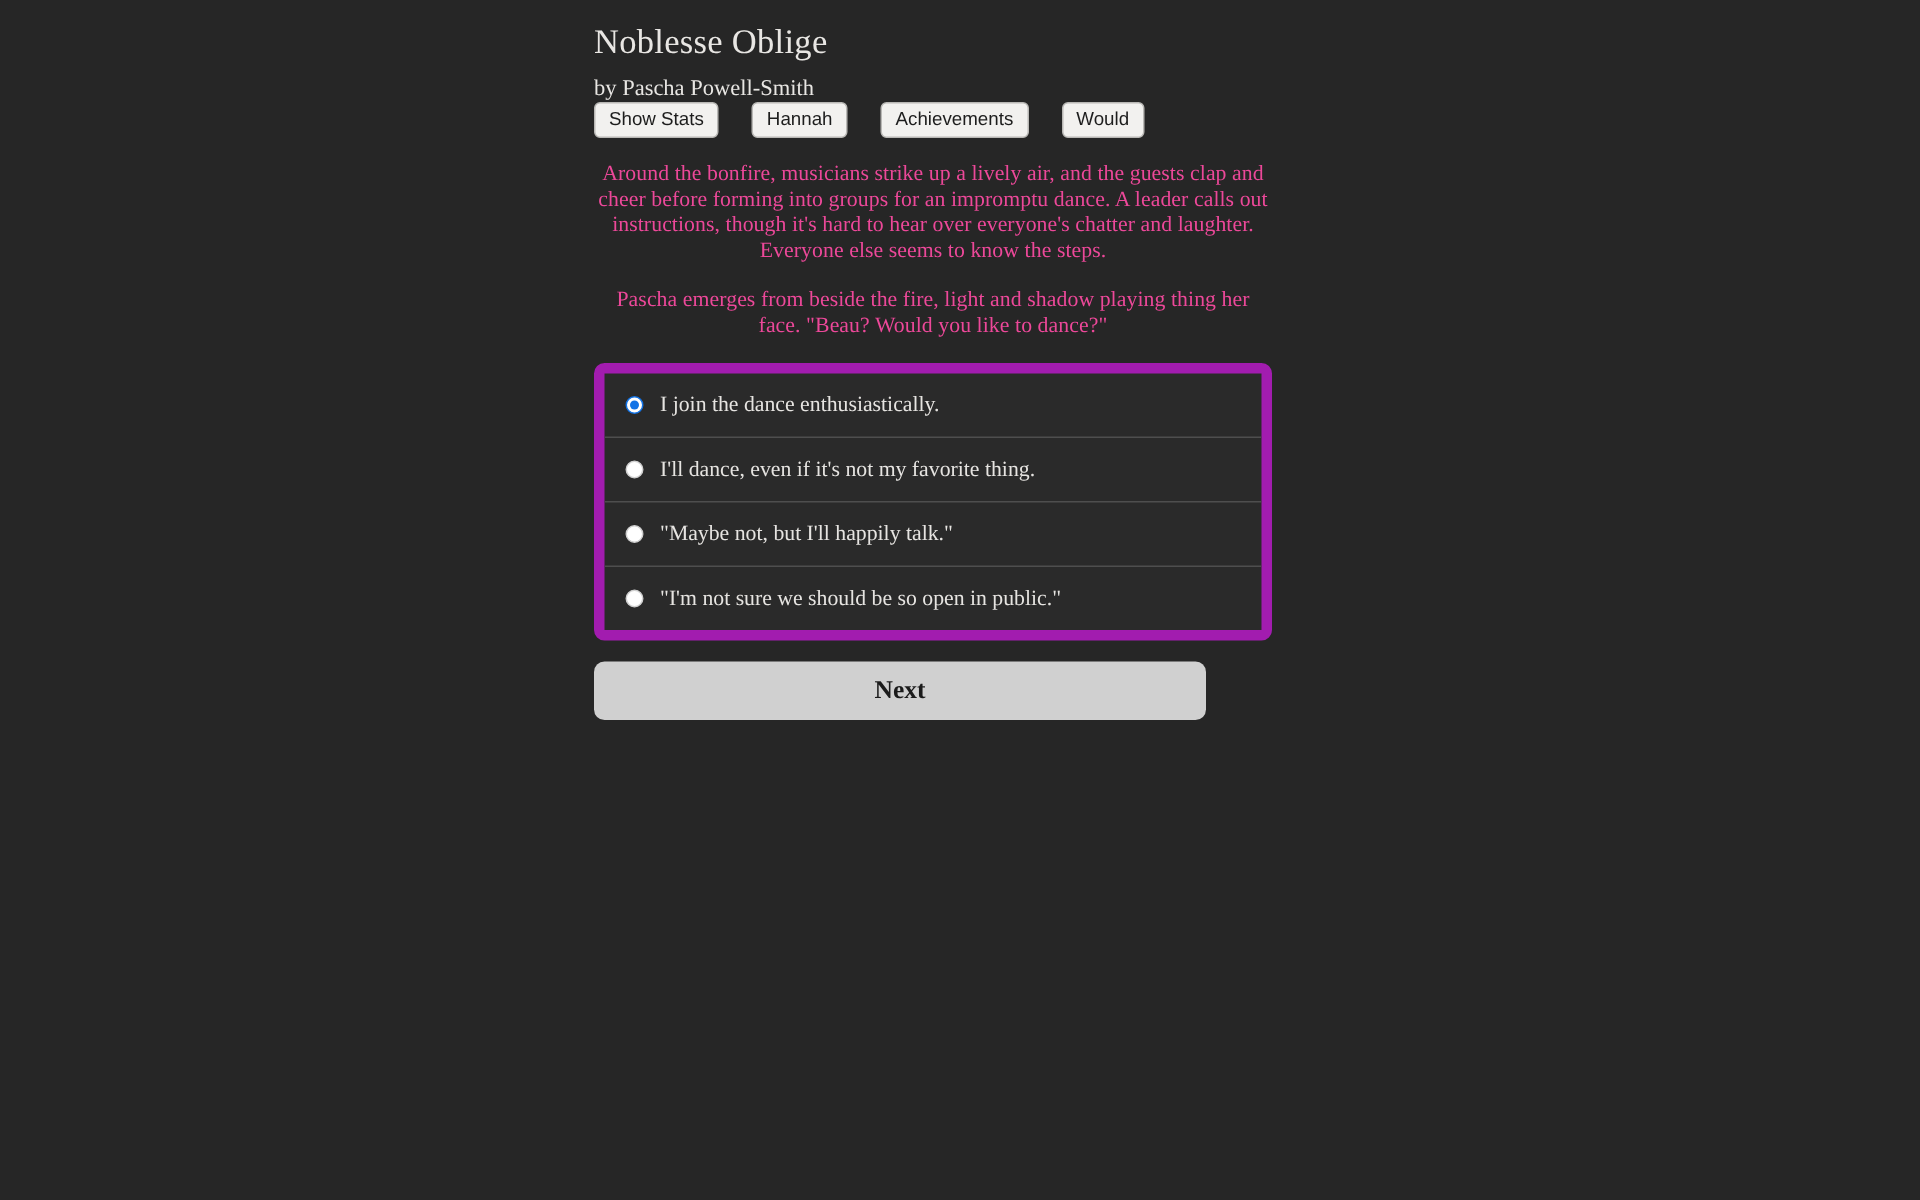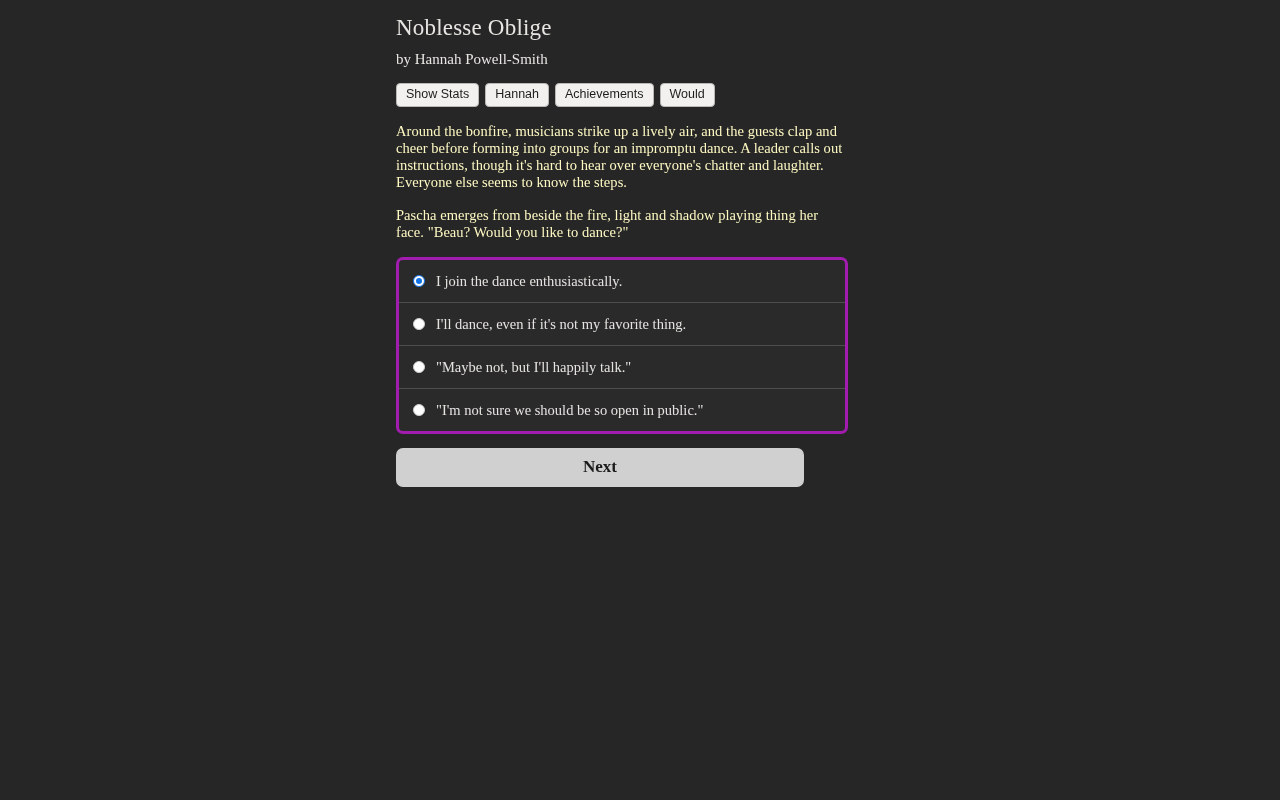--- a/index.html
+++ b/index.html
@@ -37,49 +37,50 @@
   }
   .byline {
     font-family: "Liberation Serif", serif;
     font-size: 15px;
     color: #e8e6e3;
     margin: 0;
     padding-top: 9px;
   }
   .toolbar {
     display: flex;
-    gap: 6px;
-    margin-top: 15px;
+    gap: 22px;
+    margin-top: 0;
   }
   .tb-btn {
     font-family: "Liberation Sans", sans-serif;
     font-size: 12.5px;
     color: #1d1d1d;
     background: #f2f1ef;
     border: 1px solid #b9b8b5;
     border-radius: 4px;
     padding: 3px 9px 4px 9px;
     line-height: 1.25;
     cursor: pointer;
   }
 
   .story {
     margin-top: 16px;
   }
   .story p {
     font-family: "Liberation Serif", serif;
     font-size: 14.5px;
     line-height: 17px;
-    color: #fef9c3;
+    color: #ec4899;
     margin: 0 0 16px 0;
     letter-spacing: 0.05px;
+    text-align: center;
   }
   .choices {
     margin-top: 6px;
-    border: 3px solid #a21caf;
+    border: 7px solid #a21caf;
     border-radius: 7px;
     overflow: hidden;
     background: #2a2a2a;
   }
   .choice {
     display: flex;
     align-items: center;
     gap: 11px;
     padding: 12px 14px 12px 14px;
     border-bottom: 1px solid #4e4e4e;
@@ -134,21 +135,21 @@
     text-align: center;
   }
 </style>
 </head>
 <body>
 
 <div class="page">
   <div class="container">
 
     <h1 class="game-title">Noblesse Oblige</h1>
-    <div class="byline">by Hannah Powell-Smith</div>
+    <div class="byline">by Pascha Powell-Smith</div>
 
     <div class="toolbar">
       <button class="tb-btn">Show Stats</button>
       <button class="tb-btn">Hannah</button>
       <button class="tb-btn">Achievements</button>
       <button class="tb-btn">Would</button>
     </div>
 
     <div class="story">
       <p>Around the bonfire, musicians strike up a lively air, and the guests clap and cheer before forming into groups for an impromptu dance. A leader calls out instructions, though it's hard to hear over everyone's chatter and laughter. Everyone else seems to know the steps.</p>

